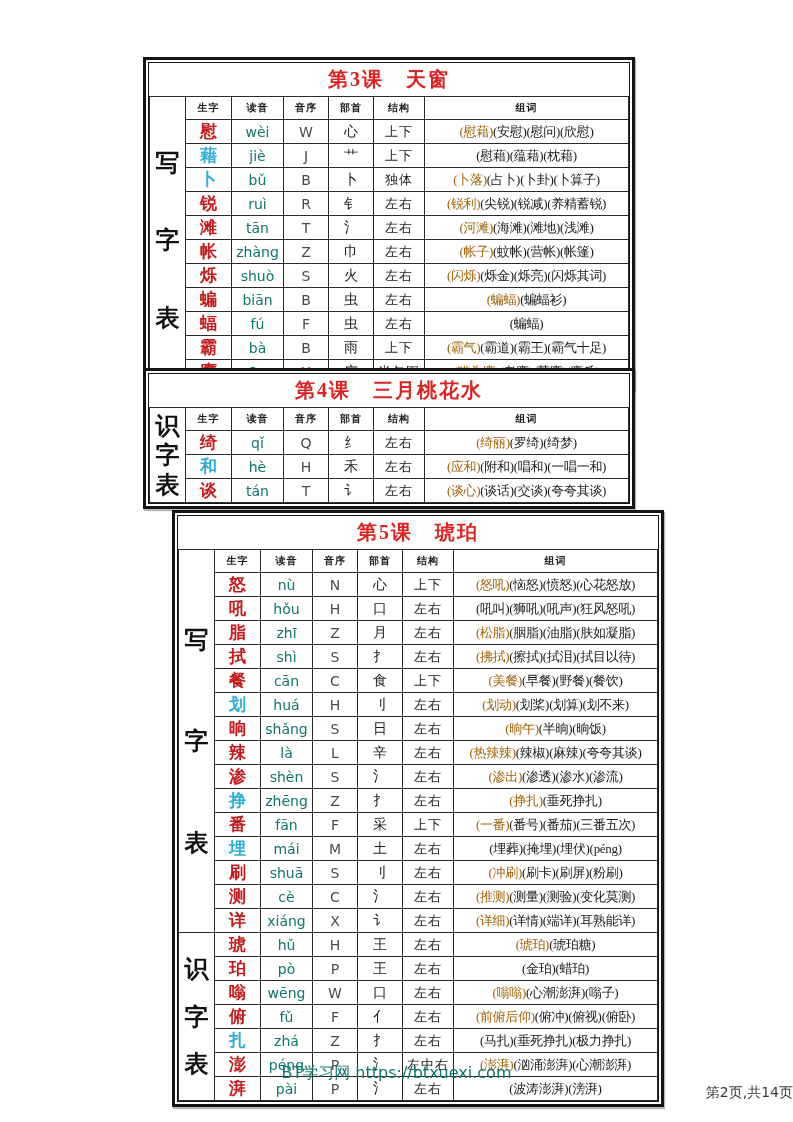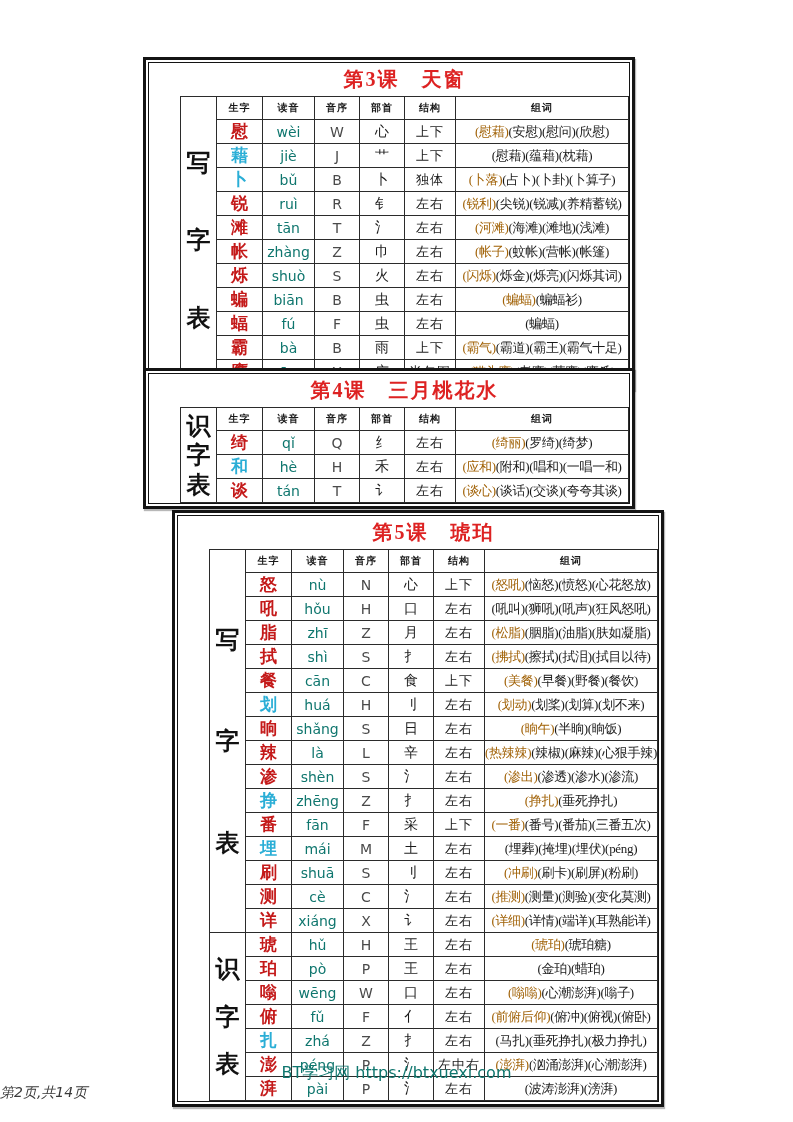--- a/index.html
+++ b/index.html
@@ -5,21 +5,21 @@
   html,body{margin:0;padding:0;}
   body{
     width:793px;height:1122px;background:#ffffff;position:relative;overflow:hidden;
     font-family:"Liberation Serif","DejaVu Serif",serif;color:#1a1a1a;
   }
   .frame{
     position:absolute;left:143px;width:482px;background:#fff;
     border:3px solid #141414;padding:2px;
     box-shadow:1px 2px 1px rgba(0,0,0,.28);
   }
-  .inner{border:1px solid #141414;padding-left:31px;}
+  .inner{border:1px solid #141414;}
   table{border-collapse:collapse;width:100%;table-layout:fixed;}
   td,th{border:1px solid #2b2b2b;text-align:center;vertical-align:middle;padding:0;overflow:hidden;}
   .title-cell{border:0;border-bottom:1px solid #2b2b2b;height:33px;}
   .lesson-title{font-size:20px;font-weight:700;color:#dd2222;letter-spacing:2px;}
   th{height:22px;font-size:10px;font-weight:700;letter-spacing:1px;}
   .t1 td{height:20px;} .t2 td{height:21px;} .t3 td{height:21px;}
   .t1 .title-cell,.t2 .title-cell,.t3 .title-cell{height:33px;}
   .label-cell{position:relative;background:#fff;}
   .vlabel{
     position:absolute;inset:0;display:flex;flex-direction:column;
@@ -32,22 +32,22 @@
   .ini{font-family:"DejaVu Sans","Liberation Sans",sans-serif;font-size:14px;color:#4a4a4a;}
   .rad{font-size:14px;}
   .st{font-size:13px;letter-spacing:1px;}
   .words{font-size:13px;letter-spacing:-0.3px;white-space:nowrap;}
   .hl{color:#a16207;}
   .footer-site{
     position:absolute;top:1063px;left:0;width:100%;text-align:center;
     font-family:"DejaVu Sans","Liberation Sans",sans-serif;font-size:16px;color:#0f766e;
   }
   .footer-page{
-    position:absolute;top:1084px;left:0;width:100%;text-align:left;
-    font-family:"DejaVu Sans","Liberation Sans",sans-serif;font-size:14px;color:#3a3a3a;font-style:italic;
+    position:absolute;top:1084px;left:0;width:100%;text-align:right;
+    font-family:"DejaVu Sans","Liberation Sans",sans-serif;font-size:14px;color:#3a3a3a;
   }
 </style>
 </head>
 <body>
 
 <div id="tables">
     <div class="frame" style="top: 57px;">
       <div class="inner">
         <table class="t1">
           <colgroup>
@@ -315,21 +315,21 @@
               <td><span class="rad">日</span></td>
               <td><span class="st">左右</span></td>
               <td class="words"><span class="hl">(晌午)</span><span>(半晌)(晌饭)</span></td>
             </tr>
             <tr>
               <td><span class="char red">辣</span></td>
               <td><span class="py">là</span></td>
               <td><span class="ini">L</span></td>
               <td><span class="rad">辛</span></td>
               <td><span class="st">左右</span></td>
-              <td class="words"><span class="hl">(热辣辣)</span><span>(辣椒)(麻辣)(心狠手辣)</span></td>
+              <td class="words"><span class="hl">(热辣辣)</span><span>(辣椒)(麻辣)(夸夸其谈)</span></td>
             </tr>
             <tr>
               <td><span class="char red">渗</span></td>
               <td><span class="py">shèn</span></td>
               <td><span class="ini">S</span></td>
               <td><span class="rad">氵</span></td>
               <td><span class="st">左右</span></td>
               <td class="words"><span class="hl">(渗出)</span><span>(渗透)(渗水)(渗流)</span></td>
             </tr>
             <tr>

